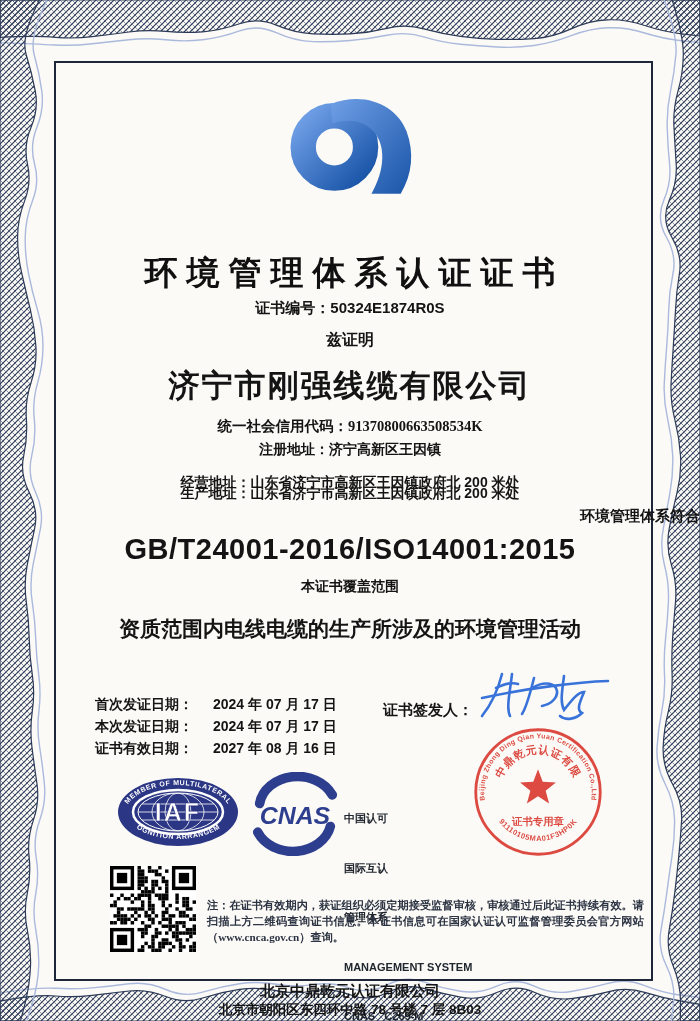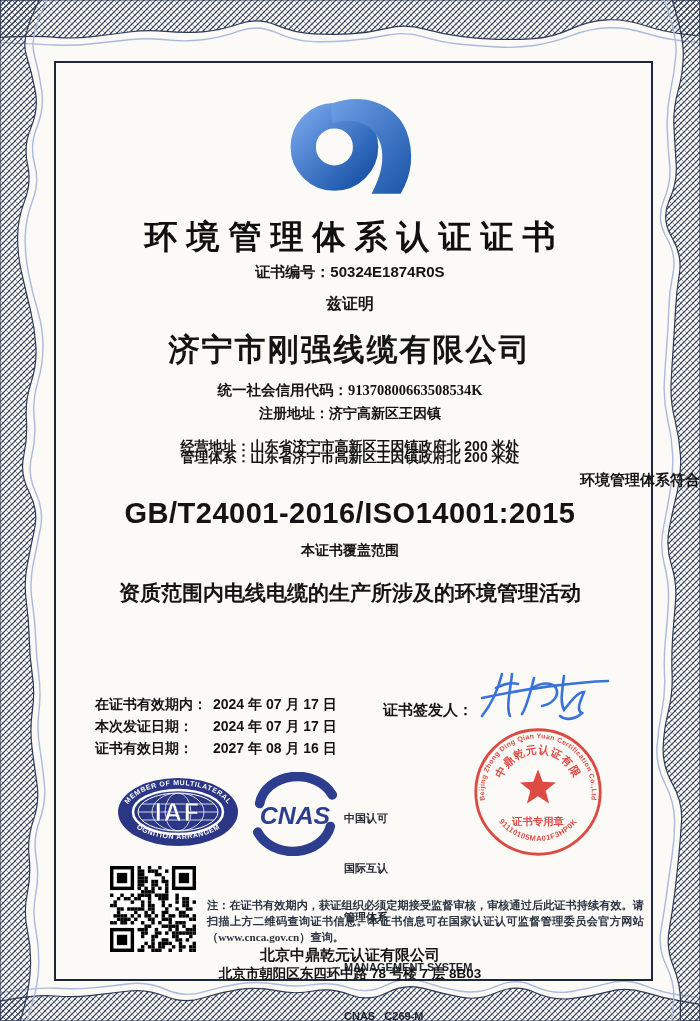--- a/index.html
+++ b/index.html
@@ -2,21 +2,21 @@
 <html><head>
 <meta charset="utf-8">
 <style>
   html,body{margin:0;padding:0;background:#e8e8e6;}
   .page{position:relative;width:700px;height:1021px;background:#fbfaf7;overflow:hidden;
         font-family:"Liberation Sans","DejaVu Sans",sans-serif;color:#141414;}
   #border-svg{position:absolute;inset:0;pointer-events:none;}
   .inner-frame{position:absolute;left:54px;top:61px;right:47px;bottom:40px;
                border:2.5px solid #1d2739;}
   .abs{position:absolute;}
-  .cline{position:absolute;left:0;right:0;text-align:center;}
+  .cline{position:absolute;left:0;right:0;text-align:center;margin-top:36px;}
   .title{font-size:33px;font-weight:bold;letter-spacing:9px;text-indent:9px;color:#101010;}
   .certno{font-size:15px;font-weight:bold;}
   .intro{font-size:16px;font-weight:bold;}
   .company{font-size:31px;font-weight:bold;letter-spacing:2px;}
   .credit{font-size:14.5px;font-weight:600;font-family:"Liberation Serif","DejaVu Serif",serif;}
   .addr{font-size:14px;font-weight:bold;}
   .stdintro{font-size:15px;font-weight:bold;text-align:right;}
   .standard{font-size:29px;font-weight:bold;letter-spacing:.5px;}
   .scopelabel{font-size:14px;font-weight:bold;}
   .scope{font-size:21px;font-weight:bold;}
@@ -82,34 +82,34 @@
     <span>统一社会信用代码：</span><span>91370800663508534K</span>
   </div>
 
   <div class="cline addr" style="top:405px">
     <span>注册地址：</span><span>济宁高新区王因镇</span>
   </div>
   <div class="cline addr" style="top:438px">
     <span>经营地址：</span><span>山东省济宁市高新区王因镇政府北 200 米处</span>
   </div>
   <div class="cline addr" style="top:449px">
-    <span>管理体系：</span><span>山东省济宁市高新区王因镇政府北 200 米处</span>
+    <span>生产地址：</span><span>山东省济宁市高新区王因镇政府北 200 米处</span>
   </div>
 
   <div class="cline stdintro" style="top:471px">环境管理体系符合</div>
 
   <div class="cline standard" style="top:497px">GB/T24001-2016/ISO14001:2015</div>
 
   <div class="cline scopelabel" style="top:542px">本证书覆盖范围</div>
 
   <div class="cline scope" style="top:579px">资质范围内电线电缆的生产所涉及的环境管理活动</div>
 
   <div class="abs dates">
     <div class="row">
-      <span class="lab">在证书有效期内：</span>
+      <span class="lab">首次发证日期：</span>
       <span>2024 年 07 月 17 日</span>
     </div>
     <div class="row">
       <span class="lab">本次发证日期：</span>
       <span>2024 年 07 月 17 日</span>
     </div>
     <div class="row">
       <span class="lab">证书有效日期：</span>
       <span>2027 年 08 月 16 日</span>
     </div>

